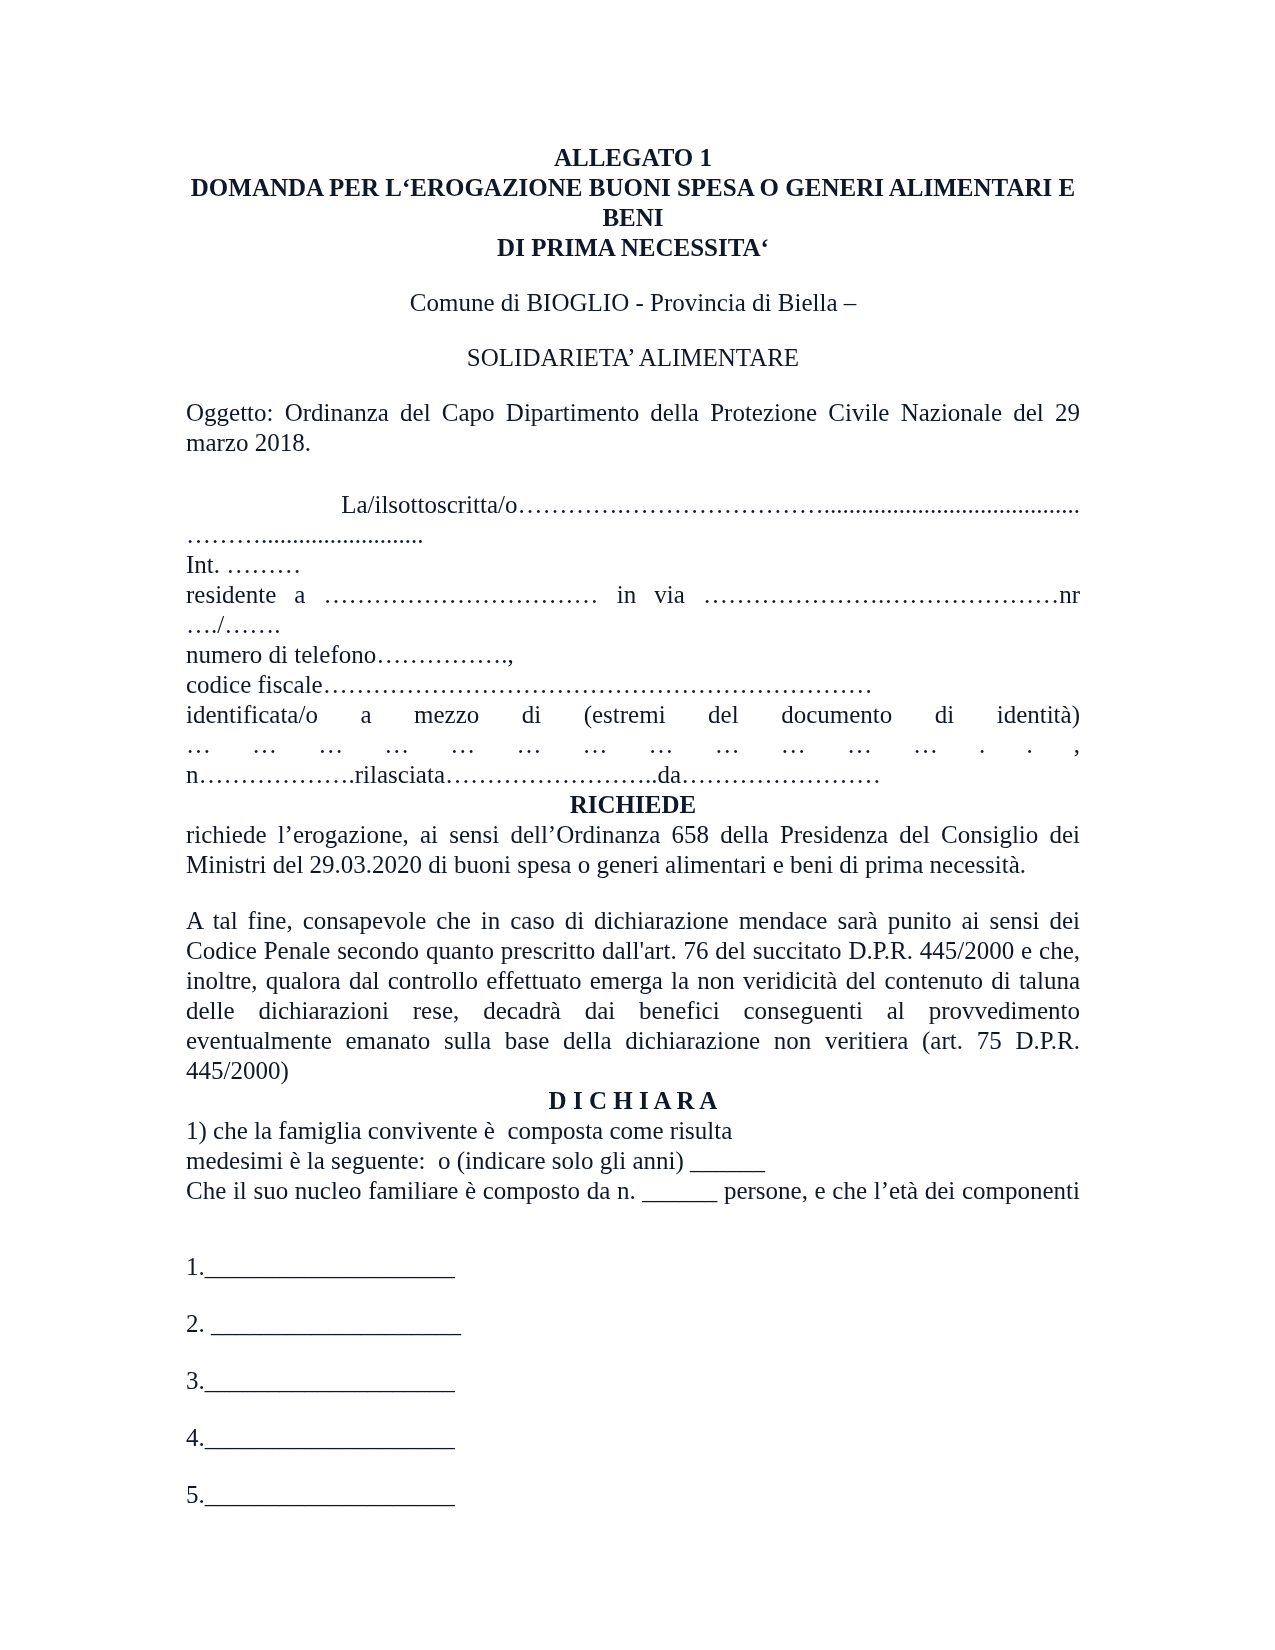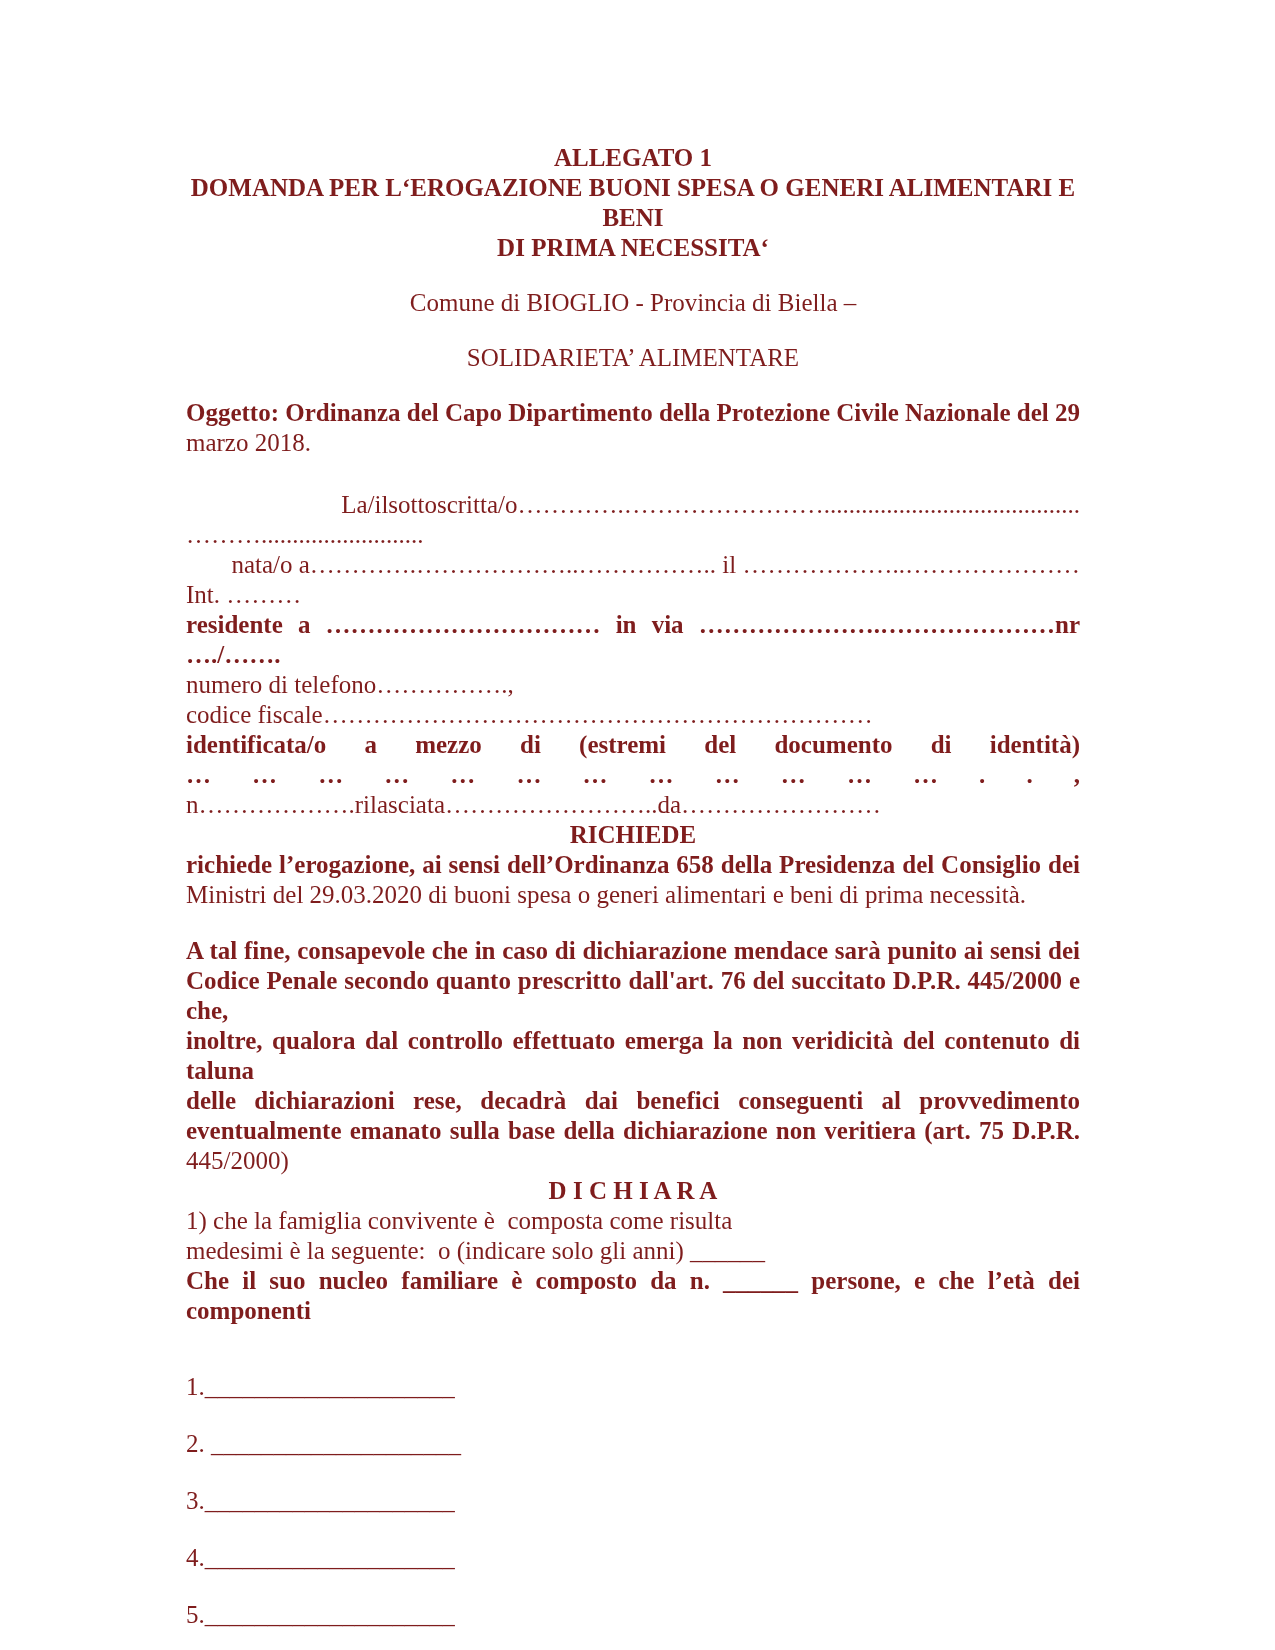--- a/index.html
+++ b/index.html
@@ -1,35 +1,35 @@
 <!DOCTYPE html>
 <html><head>
 <meta charset="utf-8">
 <style>
   html,body { margin:0; padding:0; background:#e8e8e8; }
   .page {
     position:relative;
     width:1275px; height:1650px;
     margin:0 auto;
     background:#ffffff;
-    color:#7f1d1d;
+    color:#0f172a;
     font-family:"Liberation Serif","DejaVu Serif",serif;
     font-size:25px;
     line-height:30px;
   }
   .content {
     position:absolute;
     left:186px; top:143px;
     width:894px;
   }
   .line { white-space:pre-wrap; }
   .center { text-align:center; }
   .bold { font-weight:bold; }
   
-  .jline { text-align:justify; text-align-last:justify; white-space:normal;font-weight:bold; }
+  .jline { text-align:justify; text-align-last:justify; white-space:normal; }
   
   .fgap { display:flex; justify-content:flex-end; }
   .fgap span { white-space:nowrap; }
   .title-block { margin-bottom:25px; }
   .comune-line { margin-bottom:25px; }
   .program-line { margin-bottom:25px; }
   .oggetto-par { margin-bottom:32px; }
   .richiede-par { margin-bottom:26px; }
   .members-block { margin-top:46px; }
   .member-line { margin-bottom:27px; }
@@ -56,24 +56,20 @@
       <div class="line">marzo 2018.</div>
     </div>
 
     <div>
       <div class="line fgap">
         <span>La/il</span>
         <span>sottoscritta/o</span>
         <span>………….…………………….........................................</span>
       </div>
       <div class="line">………..........................</div>
-      <div class="line fgap">
-        <span>nata/o a</span>
-        <span>………….………………..…………….. il ………………..…………………</span>
-      </div>
       <div class="line">Int. ………</div>
       <div class="line jline">residente a …………………………… in via ………………….…………………nr …./…….</div>
       <div class="line">numero di telefono…………….,</div>
       <div class="line">codice fiscale…………………………………………………………</div>
       <div class="line jline">identificata/o a mezzo di (estremi del documento di identità)</div>
       <div class="line jline">… … … … … … … … … … … … . . ,</div>
       <div class="line">n……………….rilasciata……………………..da……………………</div>
     </div>
 
     <div class="line center bold">RICHIEDE</div>

